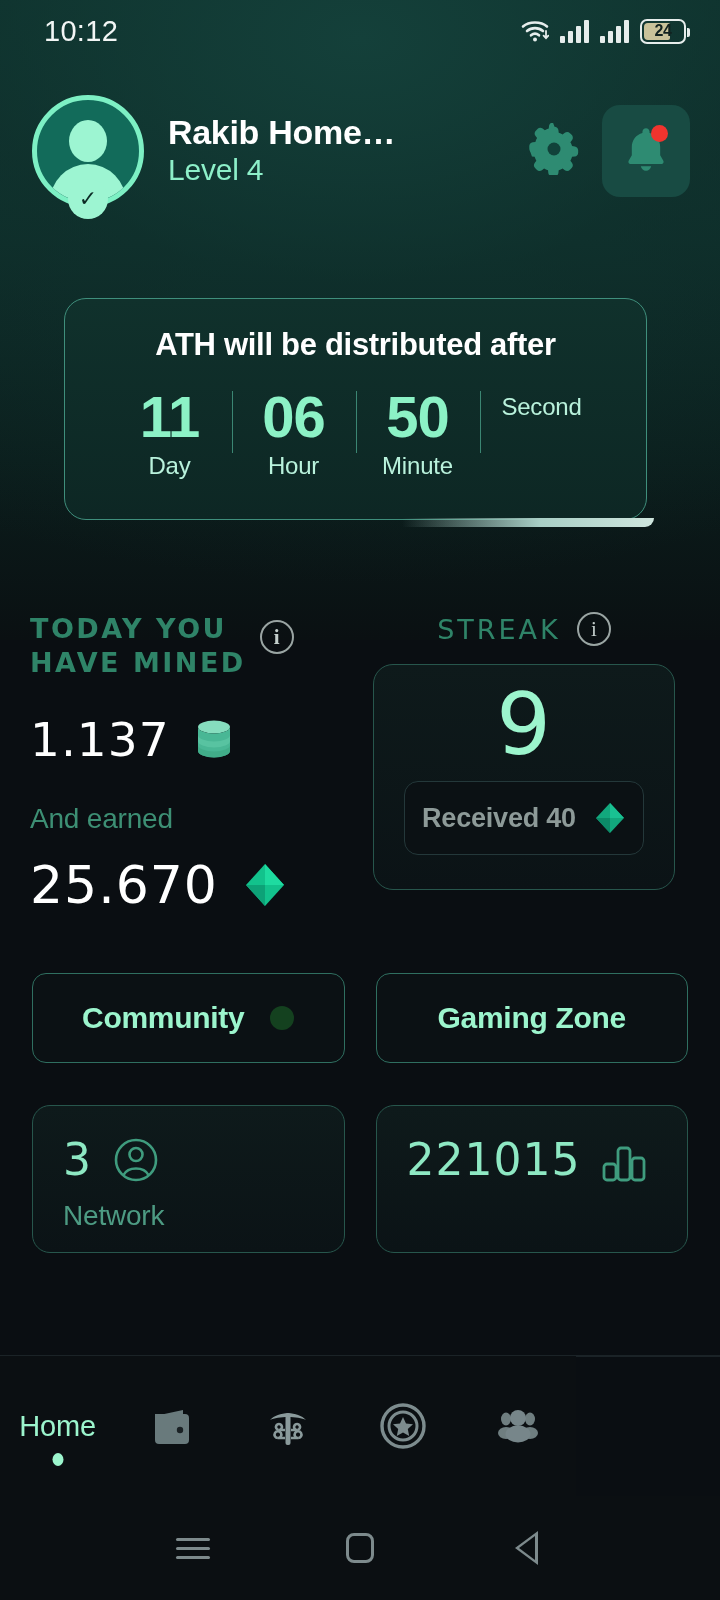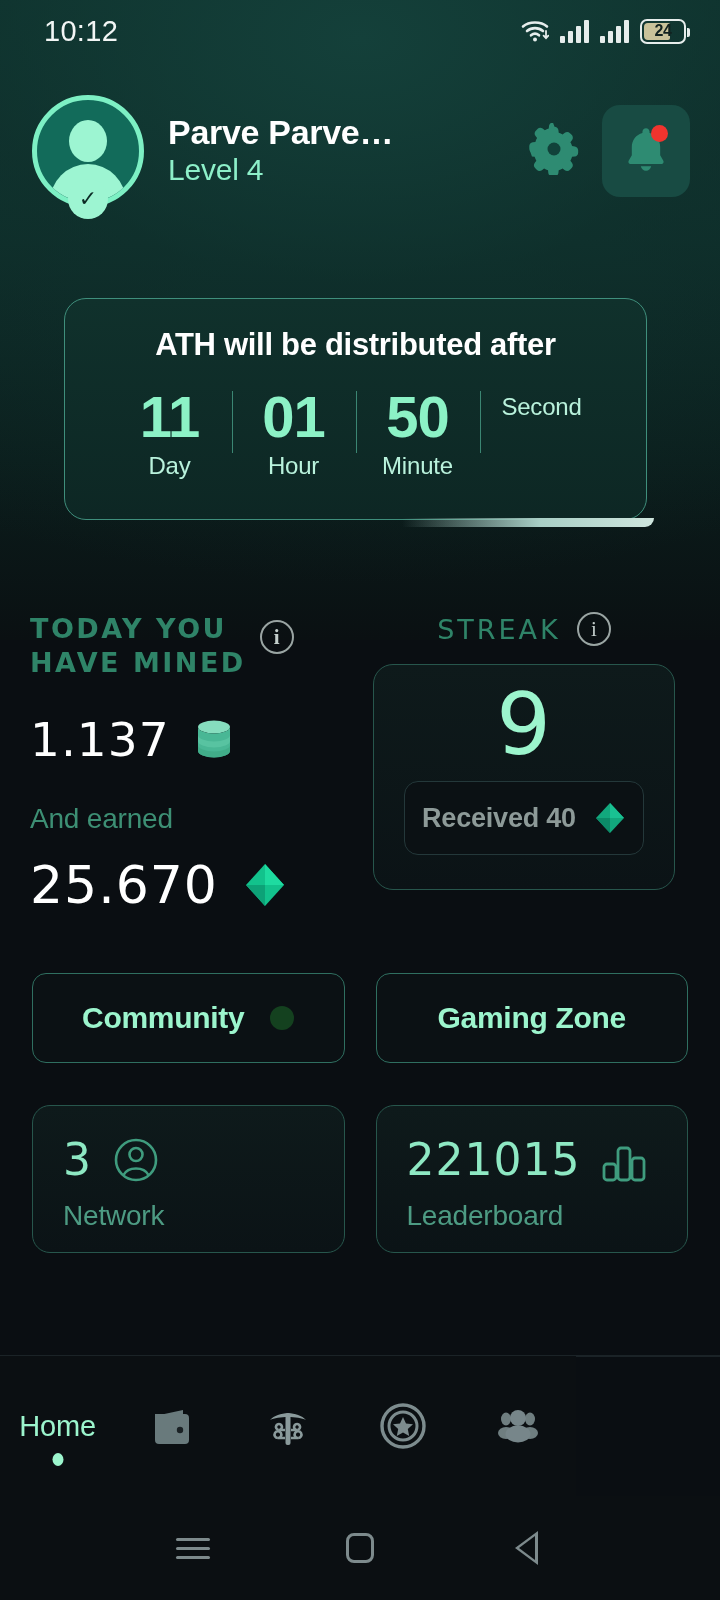--- a/index.html
+++ b/index.html
@@ -503,21 +503,21 @@
 
     <div class="avatar-wrap">
       <div class="avatar-ring">
         <div class="av-head"></div>
         <div class="av-body"></div>
       </div>
       <div class="av-check">✓</div>
     </div>
 
     <div class="names">
-      <div class="uname">Parve Parve…</div>
+      <div class="uname">Rakib Home…</div>
       <div class="ulevel">Level 4</div>
     </div>
 
     <div class="gear-btn">
       <span>
         <svg viewBox="0 0 48 48" width="52" height="52">
           <path fill="#2e8b72" d="M24 3.5c1.9 0 3.5 1.4 3.7 3.2l.3 2.6c1.3.4 2.6.9 3.7 1.6l2.1-1.6c1.5-1.1 3.6-1 4.9.4l1.6 1.6c1.4 1.3 1.5 3.4.4 4.9l-1.6 2.1c.7 1.1 1.2 2.4 1.6 3.7l2.6.3c1.8.2 3.2 1.8 3.2 3.7v2.2c0 1.9-1.4 3.5-3.2 3.7l-2.6.3c-.4 1.3-.9 2.6-1.6 3.7l1.6 2.1c1.1 1.5 1 3.6-.4 4.9l-1.6 1.6c-1.3 1.4-3.4 1.5-4.9.4l-2.1-1.6c-1.1.7-2.4 1.2-3.7 1.6l-.3 2.6c-.2 1.8-1.8 3.2-3.7 3.2h-2.2c-1.9 0-3.5-1.4-3.7-3.2l-.3-2.6c-1.3-.4-2.6-.9-3.7-1.6l-2.1 1.6c-1.5 1.1-3.6 1-4.9-.4l-1.6-1.6c-1.4-1.3-1.5-3.4-.4-4.9l1.6-2.1c-.7-1.1-1.2-2.4-1.6-3.7l-2.6-.3C1.4 27.7 0 26.1 0 24.2V22c0-1.9 1.4-3.5 3.2-3.7l2.6-.3c.4-1.3.9-2.6 1.6-3.7l-1.6-2.1c-1.1-1.5-1-3.6.4-4.9l1.6-1.6c1.3-1.4 3.4-1.5 4.9-.4l2.1 1.6c1.1-.7 2.4-1.2 3.7-1.6l.3-2.6c.2-1.8 1.8-3.2 3.7-3.2z" transform="translate(1.2 0) scale(0.97)"></path>
           <circle cx="24" cy="24" r="6" fill="#11423a"></circle>
         </svg>
       </span>
@@ -537,21 +537,21 @@
   <div class="countdown">
     <div class="cd-title">ATH will be distributed after</div>
     <div class="cd-row">
 
       <div class="cd-cell">
         <div class="cd-num">11</div>
         <div class="cd-lab">Day</div>
       </div>
 
       <div class="cd-cell">
-        <div class="cd-num">01</div>
+        <div class="cd-num">06</div>
         <div class="cd-lab">Hour</div>
       </div>
 
       <div class="cd-cell">
         <div class="cd-num">50</div>
         <div class="cd-lab">Minute</div>
       </div>
 
       <div class="cd-cell">
         <div class="cd-lab">Second</div>
@@ -646,21 +646,20 @@
       <div class="stat-top">
         <span class="stat-num">221015</span>
         <span class="stat-ico">
           <svg viewBox="0 0 48 48" width="48" height="48">
             <rect x="4" y="28" width="12" height="16" rx="3" fill="none" stroke="#3f9c7e" stroke-width="2.8"></rect>
             <rect x="18" y="12" width="12" height="32" rx="3" fill="none" stroke="#3f9c7e" stroke-width="2.8"></rect>
             <rect x="32" y="22" width="12" height="22" rx="3" fill="none" stroke="#3f9c7e" stroke-width="2.8"></rect>
           </svg>
         </span>
       </div>
-      <div class="stat-lab">Leaderboard</div>
     </div>
 
   </div>
 
   <div class="nav-sep"></div>
   <div class="bottomnav">
 
     <div class="nav-item">
       <span class="nav-lab">Home</span>
       <span class="nav-dot"></span>

